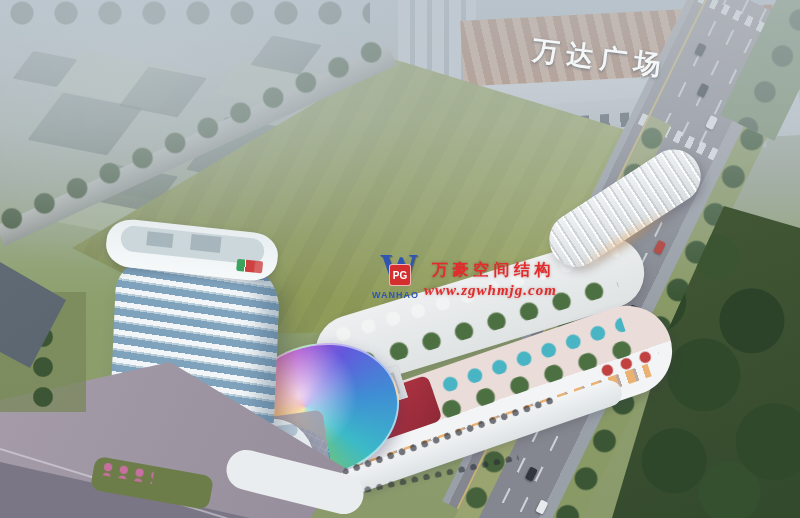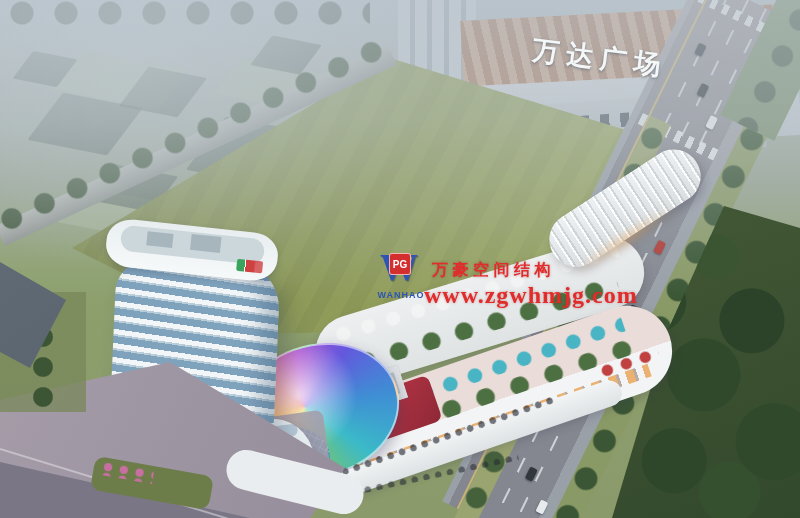--- a/index.html
+++ b/index.html
@@ -47,26 +47,26 @@
   .membrane{border-radius:28px;
     background:repeating-linear-gradient(90deg,rgba(255,255,255,.9) 0 2px,rgba(160,170,175,.35) 2px 4px,rgba(0,0,0,0) 4px 9px),
                linear-gradient(180deg,#eef1f3,#d9dee1);
     box-shadow:0 5px 10px rgba(60,60,80,.3);}
   .haze{background:linear-gradient(180deg,rgba(189,199,208,.62) 0%,rgba(189,199,208,.48) 40%,rgba(189,199,208,.22) 75%,rgba(189,199,208,0) 100%);pointer-events:none;}
   .haze2{background:radial-gradient(ellipse at 30% 20%,rgba(196,206,213,.45),rgba(196,206,213,0) 70%);pointer-events:none;}
   .mallsign{font-size:27px;font-weight:bold;color:#f4f7f8;letter-spacing:7px;
             text-shadow:0 1px 3px rgba(70,85,100,.6);transform:rotate(7deg);white-space:nowrap;}
   .wm-red{color:var(--watermark-red,#e22b2b);font-weight:bold;white-space:nowrap;}
   .wm-company{font-size:16px;letter-spacing:4.5px;text-shadow:0 0 3px rgba(130,10,10,.35);}
-  .wm-site{font-size:24px;letter-spacing:1px;font-family:"Liberation Serif",serif;text-shadow:0 0 3px rgba(130,10,10,.35);}
+  .wm-site{font-size:15px;letter-spacing:1px;font-family:"Liberation Serif",serif;text-shadow:0 0 3px rgba(130,10,10,.35);font-style:italic;}
   .wm-w{font-family:"Liberation Serif",serif;font-size:38px;font-weight:900;color:var(--logo-blue,#2e55b4);
         line-height:1;text-shadow:1px 1px 1px rgba(10,20,70,.4);}
   .wm-badge{background:#d42f2f;border:1px solid rgba(255,255,255,.65);border-radius:3px;
         color:#fff;font-size:10px;font-weight:bold;display:flex;align-items:center;justify-content:center;}
-  .wm-caption{font-size:9px;font-weight:bold;color:var(--logo-blue,#2e55b4);letter-spacing:1px;text-align:center;}
+  .wm-caption{font-size:9px;font-weight:bold;color:var(--logo-blue,#2e55b4);letter-spacing:1px;}
 </style>
 </head>
 <body>
 
 <div class="scene">
 
   <div class="a" style="left:0;top:0;width:460px;height:270px;">
     <div class="lpatch" style="left:60px;top:60px;width:120px;height:40px;"></div>
     <div class="lpatch" style="left:220px;top:70px;width:140px;height:36px;"></div>
     <div class="lpatch" style="left:60px;top:200px;width:160px;height:36px;"></div>
@@ -206,20 +206,20 @@
   <div class="a treesY" style="left:0;top:292px;width:86px;height:120px;background-color:rgba(120,135,90,.75);--tree:#3c5535;background-size:32px 30px;"></div>
   <div class="a" style="inset:0;clip-path:polygon(0 262px,66px 300px,30px 368px,0 352px);
               background:linear-gradient(140deg,#67727c,#454e58);"></div>
   <div class="a" style="left:225px;top:462px;width:140px;height:40px;transform:rotate(14deg);border-radius:20px;background:#e9edef;"></div>
 
   <div class="a mallsign" style="left:532px;top:40px;">万达广场</div>
 
   <div class="a" style="left:372px;top:252px;width:200px;height:60px;">
     <div class="a" style="left:0;top:0;width:58px;height:56px;">
       <div class="a wm-w" style="left:8px;top:-4px;">W</div>
-      <div class="a wm-badge" style="left:17px;top:1px;width:20px;height:20px;">PG</div>
+      <div class="a wm-badge" style="left:17px;top:12px;width:20px;height:20px;">PG</div>
       <div class="a wm-caption" style="left:0;top:38px;width:58px;">WANHAO</div>
     </div>
     <div class="a wm-red wm-company" style="left:60px;top:8px;">万豪空间结构</div>
     <div class="a wm-red wm-site" style="left:52px;top:30px;">www.zgwhmjg.com</div>
   </div>
 
 </div>
 
 </body></html>

